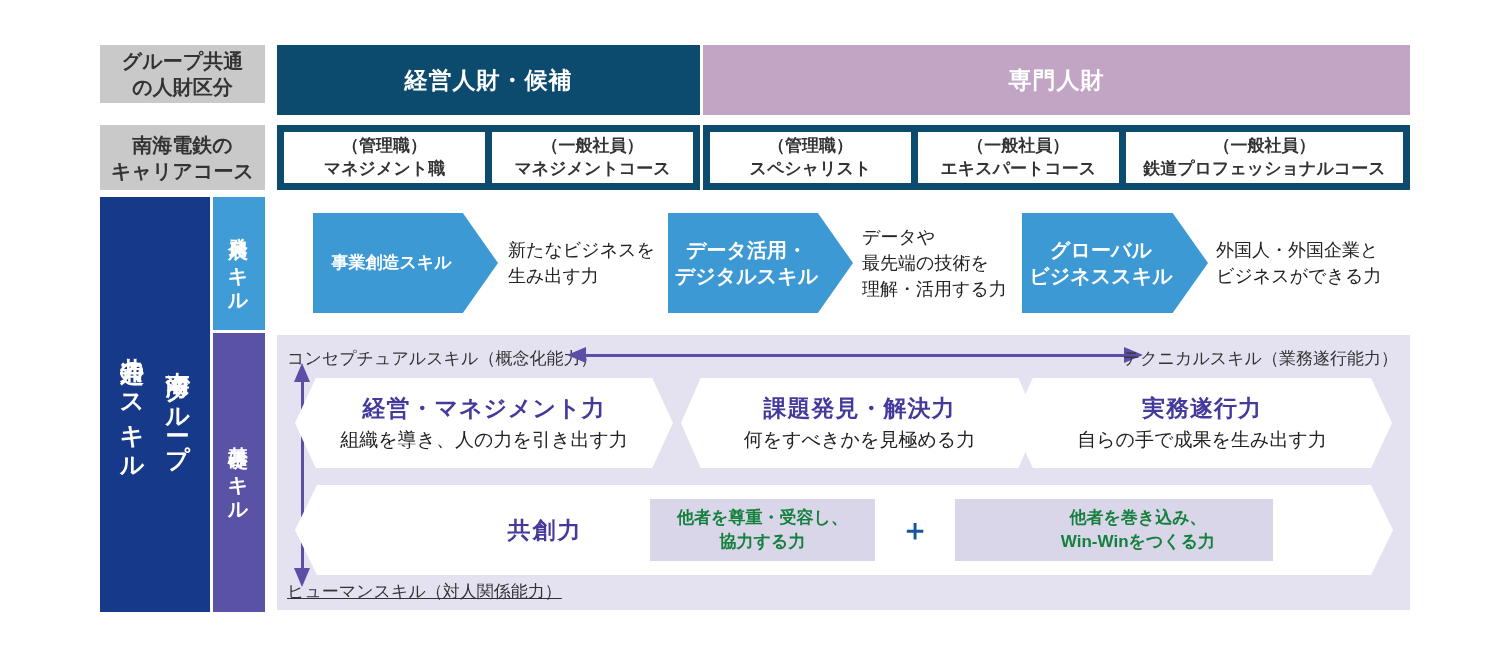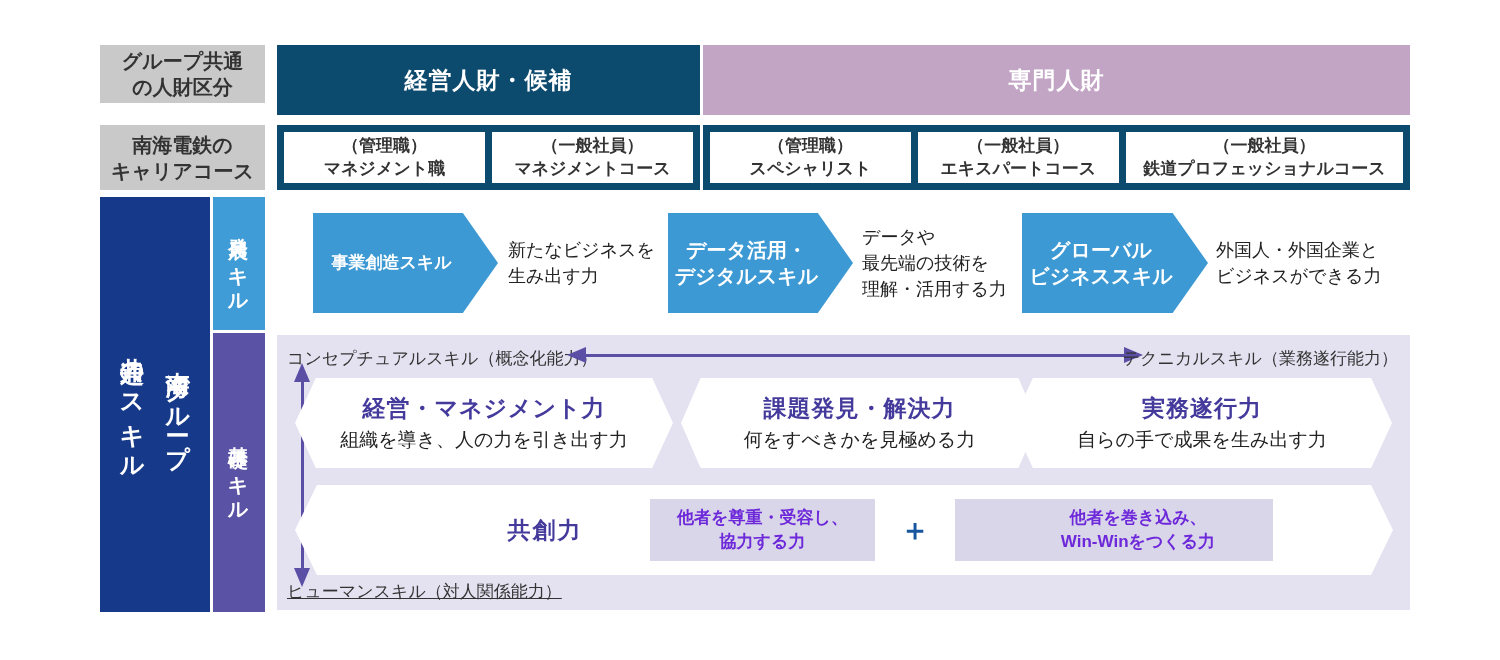--- a/index.html
+++ b/index.html
@@ -75,21 +75,21 @@
   .hex1{left:18px;width:378px;}
   .hex2{left:404px;width:357px;}
   .hex3{left:735px;width:380px;}
   .hex-title{font-size:23px;font-weight:bold;color:#443a9c;letter-spacing:1px;}
   .hex-sub{font-size:19px;color:#222;}
 
   .bandhex{position:absolute;left:18px;top:150px;width:1098px;height:90px;background:#fff;
            clip-path:polygon(0 50%,2% 0,98% 0,100% 50%,98% 100%,2% 100%);}
   .cocreation{position:absolute;left:120px;top:0;width:260px;height:90px;
               font-size:23px;font-weight:bold;color:#443a9c;letter-spacing:2px;}
-  .cbox{position:absolute;top:14px;height:62px;background:#d9d6ea;color:#6d28d9;
+  .cbox{position:absolute;top:14px;height:62px;background:#d9d6ea;color:#15803d;
         font-size:17px;font-weight:bold;line-height:1.4;}
   .cbox1{left:355px;width:225px;}
   .cbox2{left:660px;width:270px;padding-left:48px;}
   .plus{position:absolute;left:580px;top:14px;width:80px;height:62px;
         font-size:30px;font-weight:bold;color:#17569e;}
 </style>
 </head>
 <body>
 
 <div class="canvas">

